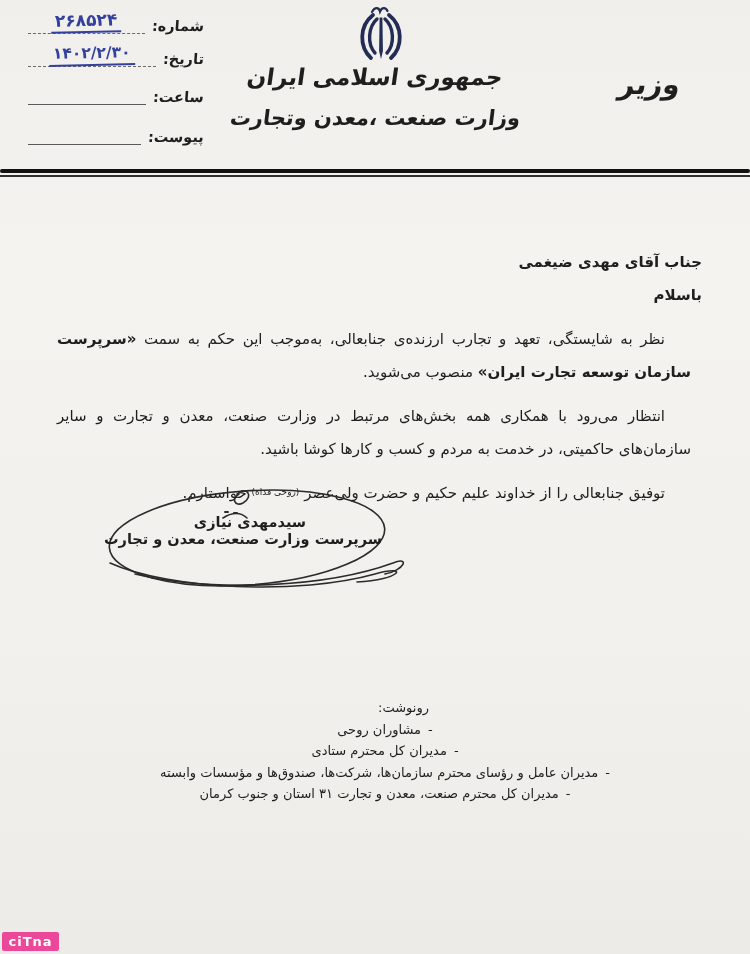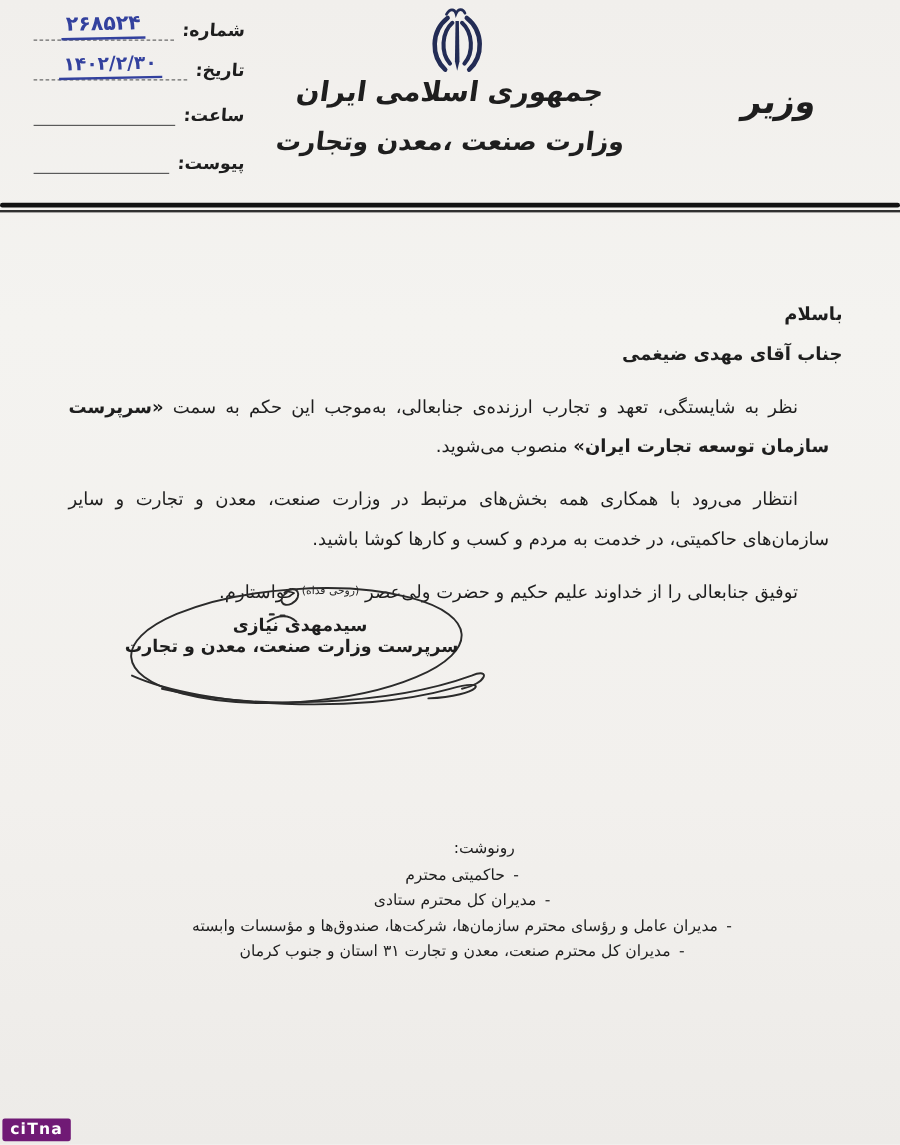--- a/index.html
+++ b/index.html
@@ -46,21 +46,21 @@
   #sig-name{position:absolute;top:513px;left:100px;width:300px;text-align:center;
             direction:rtl;font-weight:bold;font-size:14.5px;line-height:18px;}
   #sig-title{position:absolute;top:530px;left:83px;width:320px;text-align:center;
              direction:rtl;font-weight:bold;font-size:14.5px;line-height:18px;}
   
   #cc{position:absolute;top:697px;right:103px;direction:rtl;text-align:center;
       font-size:13px;line-height:21.5px;}
   #cc ul{margin:0;padding:0 37px 0 0;list-style:none;white-space:nowrap;}
   #cc li::before{content:"-";margin-left:7px;}
   
-  #citna{position:absolute;left:2px;top:932px;width:57px;height:19px;background:#701a75;
+  #citna{position:absolute;left:2px;top:932px;width:57px;height:19px;background:#ec4899;
          color:#ffffff;font-weight:bold;font-size:13px;line-height:19px;text-align:center;
          letter-spacing:1px;border-radius:2px;}
 </style>
 </head>
 <body>
 
 <div id="fields">
   <div class="frow r1">
     <span class="flabel">شماره:</span>
     <span class="fline"><span class="fvalue">۲۶۸۵۲۴</span></span>
@@ -95,42 +95,42 @@
 <div id="org1"><span>جمهوری اسلامی ایران</span></div>
 <div id="org2"><span>وزارت صنعت ،معدن وتجارت</span></div>
 <div id="minister"><span>وزیر</span></div>
 
 <div id="divider">
   <div class="d1"></div>
   <div class="d2"></div>
 </div>
 
 <div id="letter">
+  <div class="bold">جناب آقای مهدی ضیغمی</div>
   <div class="bold">باسلام</div>
-  <div class="bold">جناب آقای مهدی ضیغمی</div>
   <p class="just"><span>نظر به شایستگی، تعهد و تجارب ارزنده‌ی جنابعالی، به‌موجب این حکم به سمت </span><span class="bold">«سرپرست سازمان توسعه تجارت ایران»</span><span> منصوب می‌شوید.</span></p>
   <p class="just">انتظار می‌رود با همکاری همه بخش‌های مرتبط در وزارت صنعت، معدن و تجارت و سایر سازمان‌های حاکمیتی، در خدمت به مردم و کسب و کارها کوشا باشید.</p>
   <p class="plain"><span>توفیق جنابعالی را از خداوند علیم حکیم و حضرت ولی‌عصر </span><span class="sup-small">(روحی فداه)</span><span> خواستارم.</span></p>
 </div>
 
 <svg id="sig-svg" viewBox="0 0 420 122">
   <g stroke="#2b2b2b" stroke-width="1.6" fill="none" stroke-linecap="round">
     <ellipse cx="172" cy="60" rx="138" ry="47" transform="rotate(-4 172 60)"></ellipse>
     <path d="M35,85 C95,112 225,117 300,96 C335,86 326,102 282,104"></path>
     <path d="M60,96 C140,115 252,109 318,85 C335,78 330,92 310,96"></path>
     <path d="M162,16 c10,-9 17,3 6,9 c-8,4 -12,-4 -4,-9 m-16,24 c9,-6 18,-6 24,0"></path>
     <path d="M150,34 l3,0 m6,1 l3,0" stroke-width="2"></path>
   </g>
 </svg>
 <div id="sig-name">سیدمهدی نیازی</div>
 <div id="sig-title">سرپرست وزارت صنعت، معدن و تجارت</div>
 
 <div id="cc">
   <div>رونوشت:</div>
   <ul>
-    <li>حاکمیتی محترم</li>
+    <li>مشاوران روحی</li>
     <li>مدیران کل محترم ستادی</li>
     <li>مدیران عامل و رؤسای محترم سازمان‌ها، شرکت‌ها، صندوق‌ها و مؤسسات وابسته</li>
     <li>مدیران کل محترم صنعت، معدن و تجارت ۳۱ استان و جنوب کرمان</li>
   </ul>
 </div>
 
 <div id="citna">ciTna</div>
 
 </body></html>

